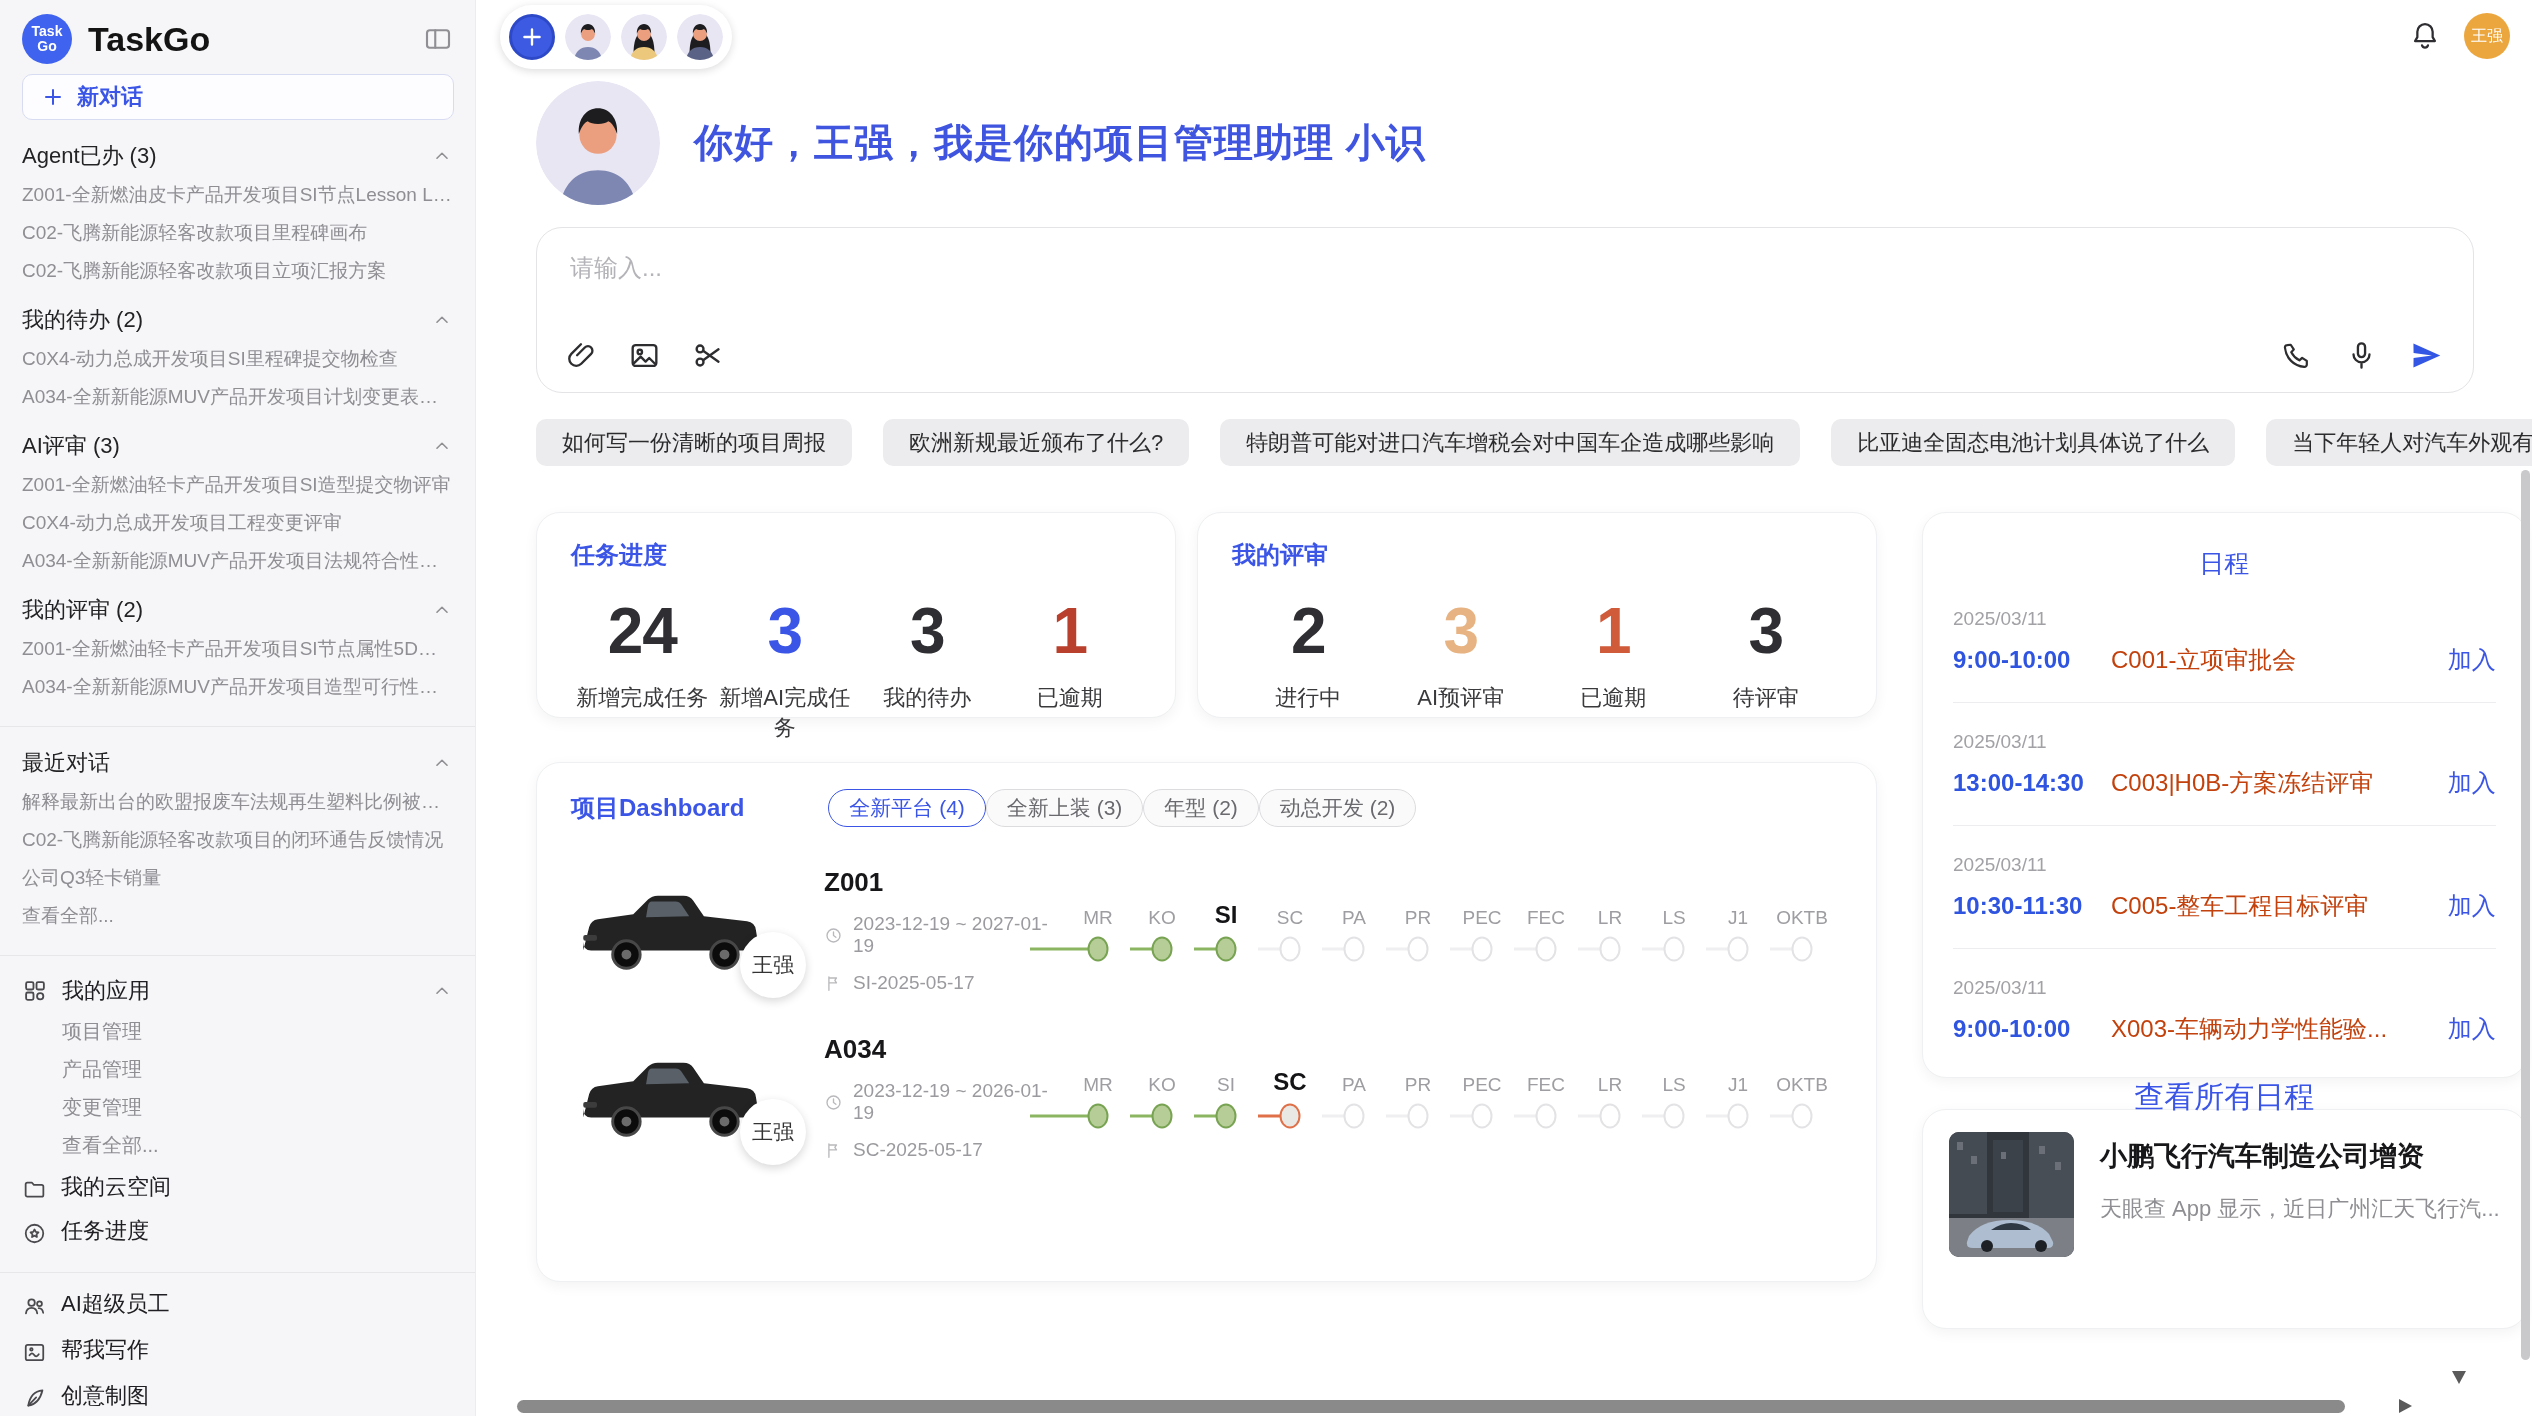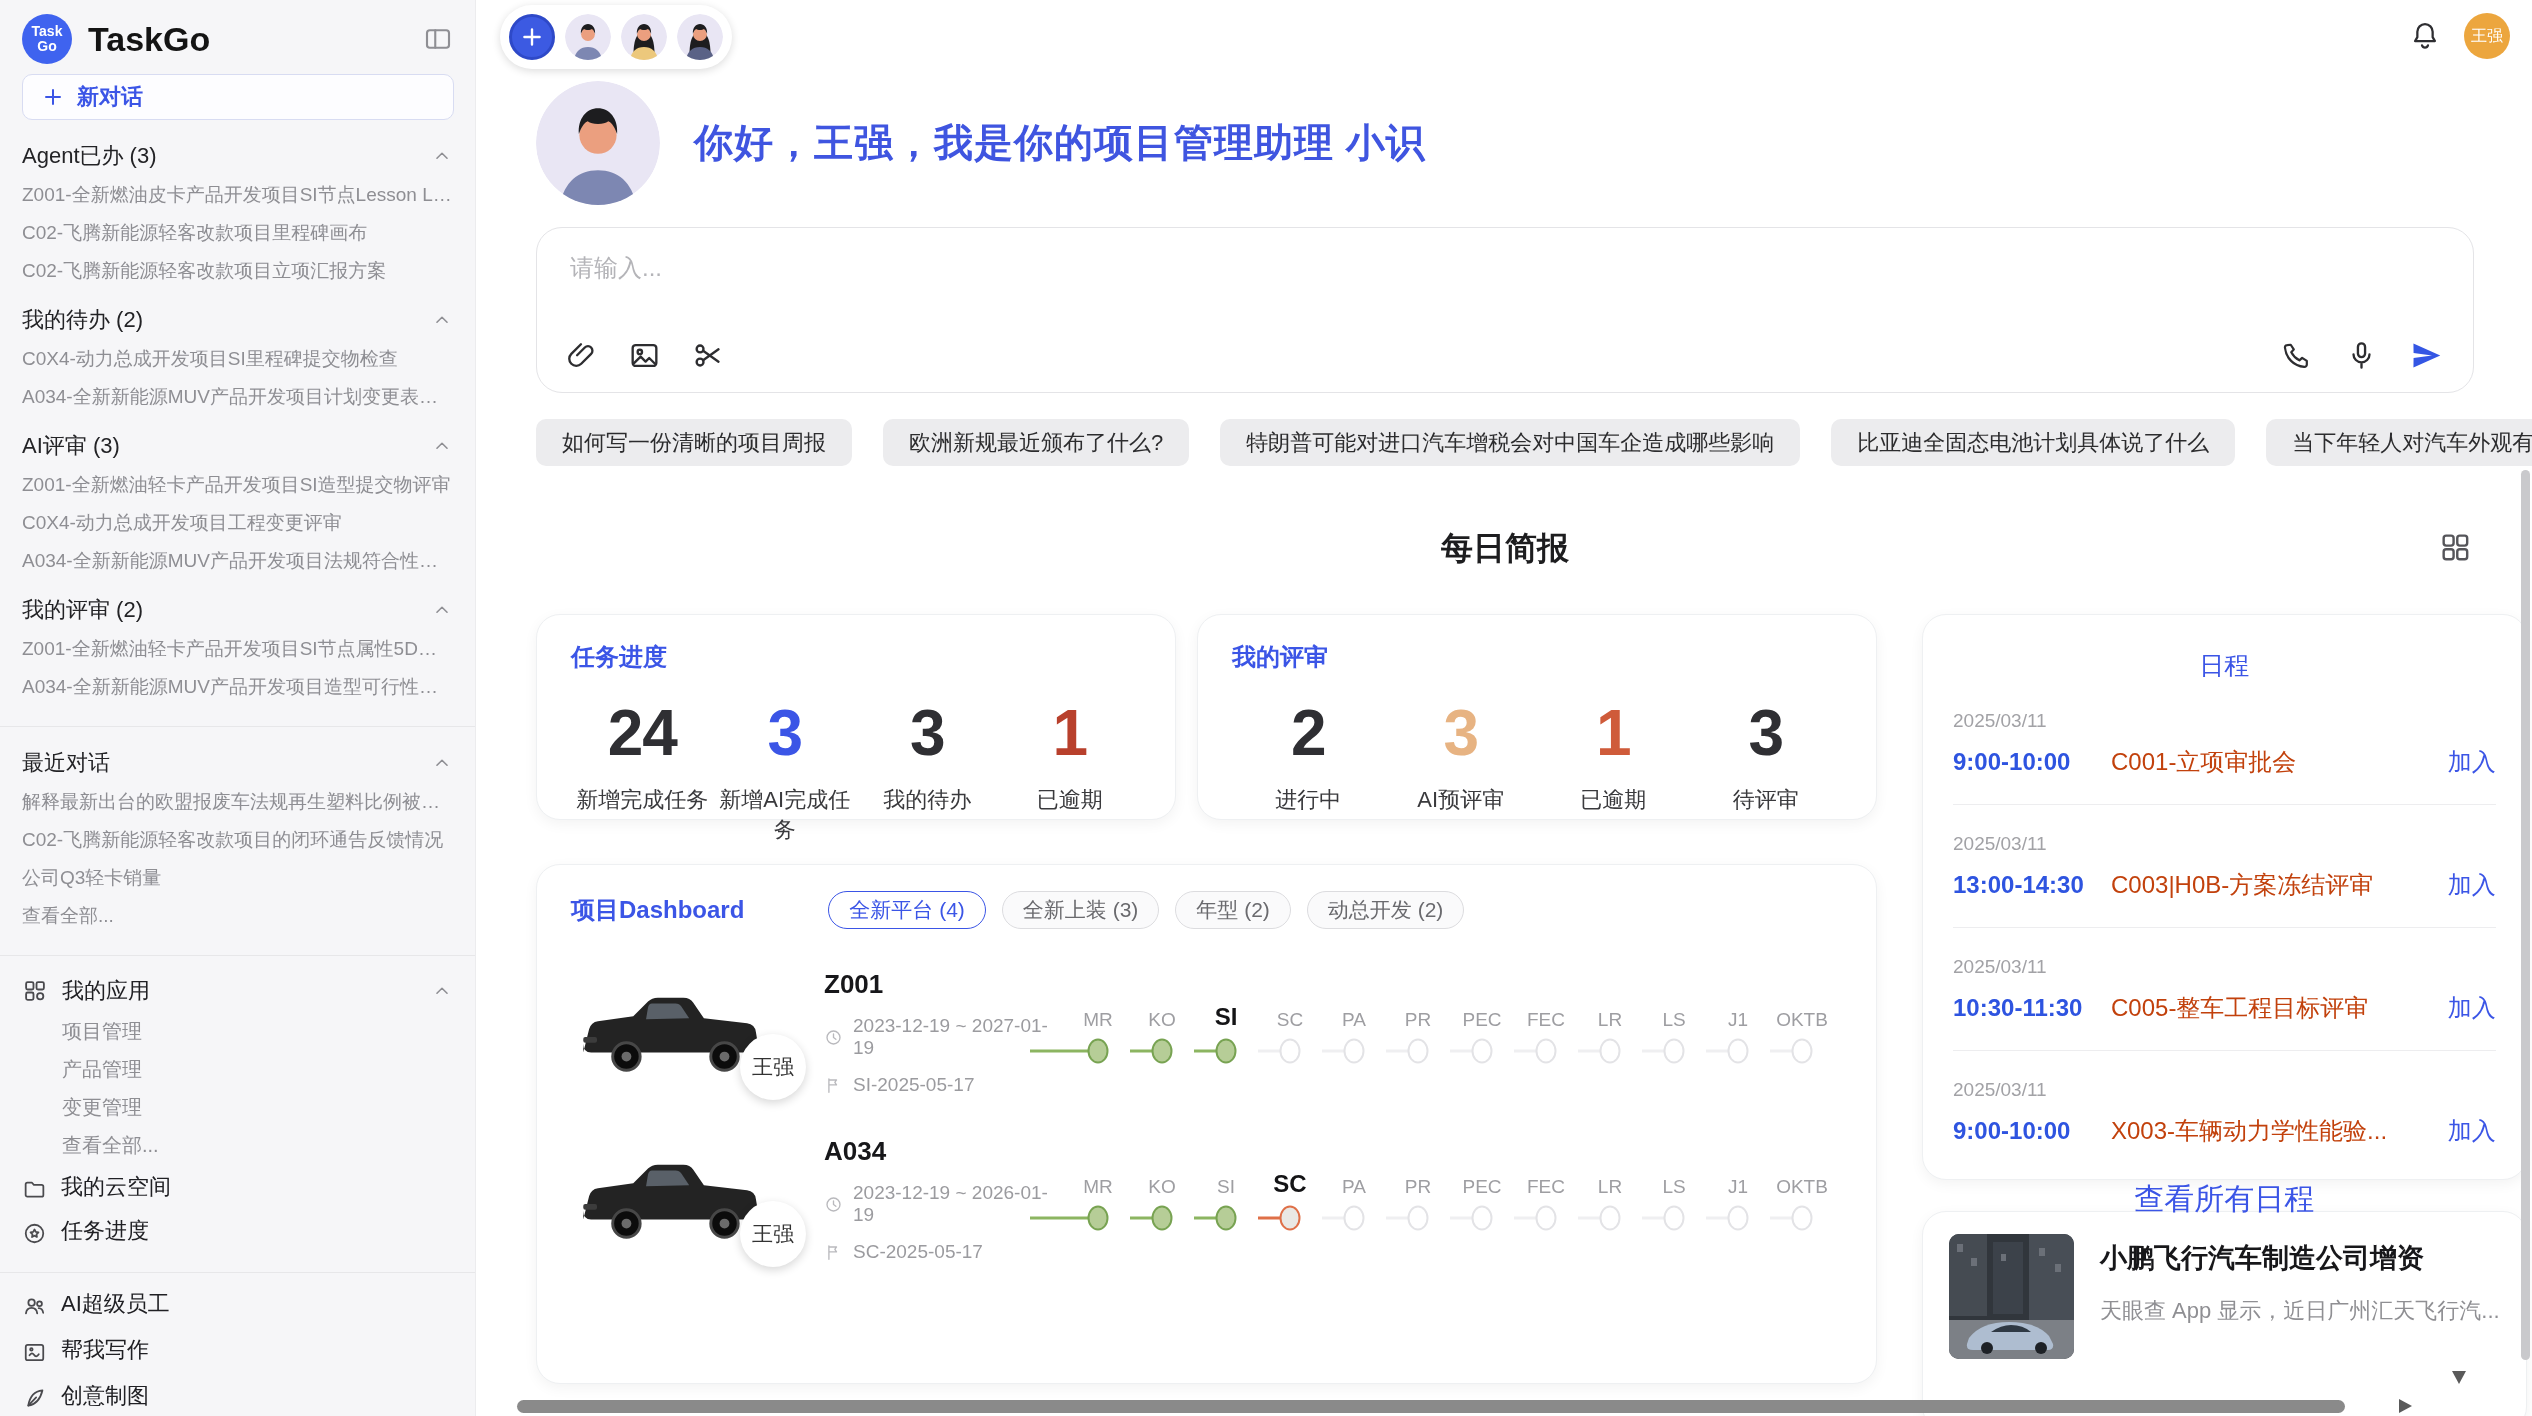--- a/index.html
+++ b/index.html
@@ -76,21 +76,21 @@
   .stat-card.c2{flex:1;}
   .card-title{font-size:24px;color:#3b55e6;font-weight:600;}
   .stats{display:flex;margin-top:26px;}
   .stat{flex:1;text-align:center;}
   .stat .num{font-size:64px;font-weight:600;letter-spacing:-1px;line-height:68px;}
   .stat .lab{display:block;margin-top:18px;font-size:22px;color:#3a3a3d;}
 
   .dash-card{margin-top:44px;height:520px;padding:26px 34px;overflow:hidden;}
   .dash-head{display:flex;align-items:center;}
   .dash-title{font-size:24px;color:#3b55e6;font-weight:600;}
-  .pills{display:flex;gap:16px;margin-left:84px;}
+  .pills{display:flex;gap:0;margin-left:84px;}
   .pill{height:38px;border:1px solid #dcdcdf;background:#fafafb;border-radius:19px;padding:0 20px;font-size:21px;color:#6a6a6e;display:flex;align-items:center;white-space:nowrap;cursor:pointer;}
   .pill.active{border-color:#3b55e6;color:#3b55e6;background:#fff;}
 
   .proj{display:flex;align-items:center;margin-top:40px;}
   .truck-wrap{position:relative;width:205px;height:102px;flex:none;}
   .owner-badge{position:absolute;right:-30px;bottom:-16px;width:66px;height:66px;border-radius:50%;background:#fff;box-shadow:0 3px 10px rgba(0,0,0,.16);display:flex;align-items:center;justify-content:center;font-size:21px;color:#333;}
   .proj-info{margin-left:48px;width:240px;flex:none;}
   .p-code{font-size:26px;font-weight:700;color:#17171a;}
   .p-meta{display:flex;align-items:center;gap:10px;margin-top:15px;font-size:19px;color:#9b9b9f;}
   .p-meta .mi{color:#b9b9bd;}
@@ -399,31 +399,20 @@
     </div>
 
     <div class="chips" id="chips">
         <div class="chip">如何写一份清晰的项目周报</div>
         <div class="chip">欧洲新规最近颁布了什么?</div>
         <div class="chip">特朗普可能对进口汽车增税会对中国车企造成哪些影响</div>
         <div class="chip">比亚迪全固态电池计划具体说了什么</div>
         <div class="chip">当下年轻人对汽车外观有怎样的喜好趋势</div>
       </div>
 
-    <div class="briefing-head">
-      <div class="briefing-title">每日简报</div>
-      <span class="briefing-grid">
-          <svg viewBox="0 0 24 24" fill="none" stroke="currentColor" stroke-width="1.7">
-            <rect x="4" y="4" width="7" height="7" rx="1.8"></rect>
-            <rect x="13.6" y="4" width="7" height="7" rx="1.8"></rect>
-            <rect x="4" y="13.6" width="7" height="7" rx="1.8"></rect>
-            <rect x="13.6" y="13.6" width="7" height="7" rx="1.8"></rect>
-          </svg>
-        </span>
-    </div>
 
     <div class="cols">
       <div class="left-col">
         <div class="stats-row">
           <div class="card stat-card c1">
             <div class="card-title">任务进度</div>
             <div class="stats" id="stats-0">
                 <div class="stat">
                   <div class="num" style="color: rgb(47, 47, 51);">24</div>
                   <span class="lab">新增完成任务</span>

